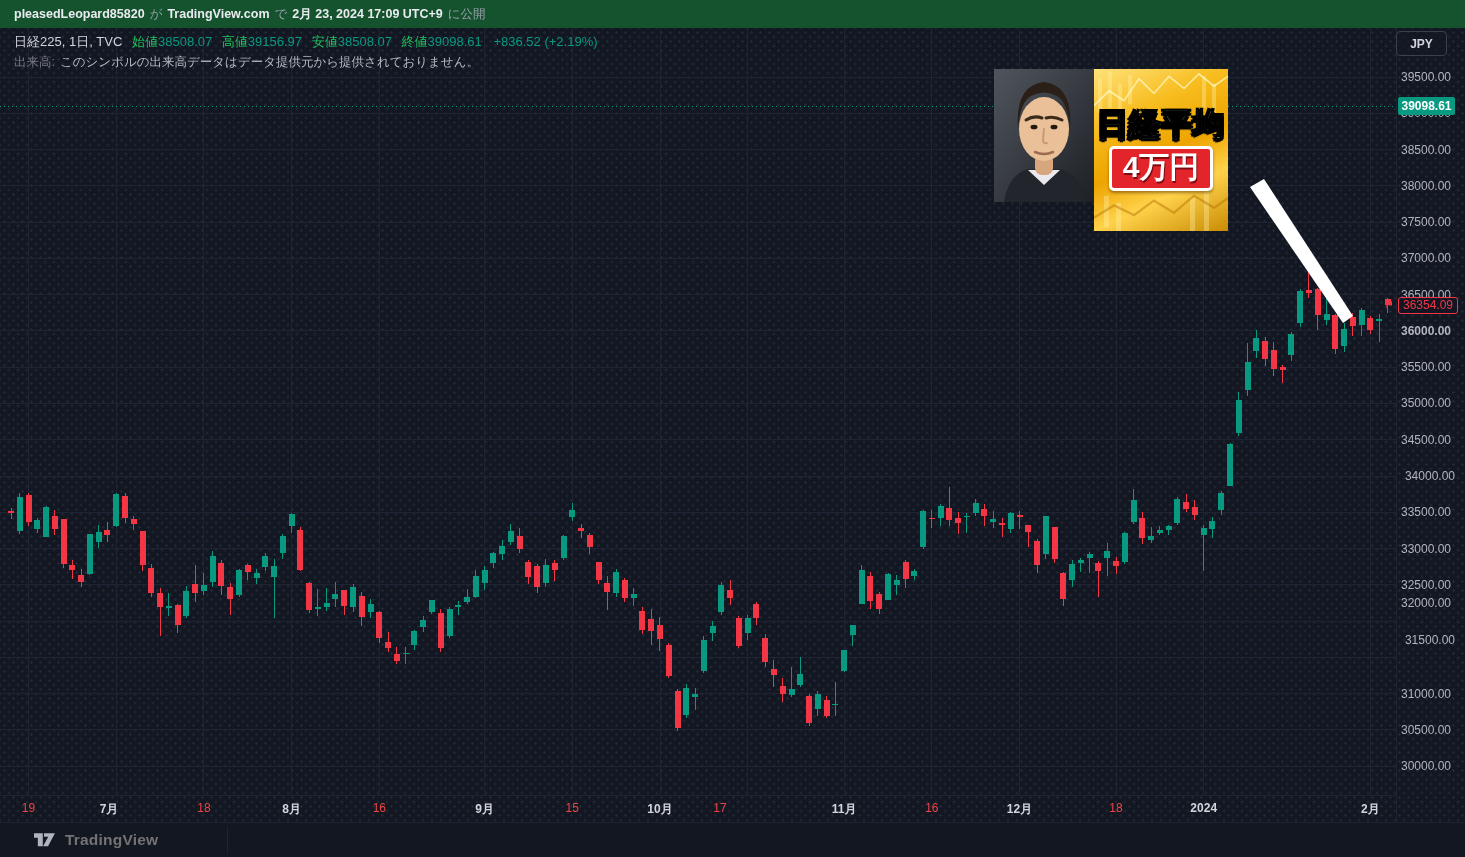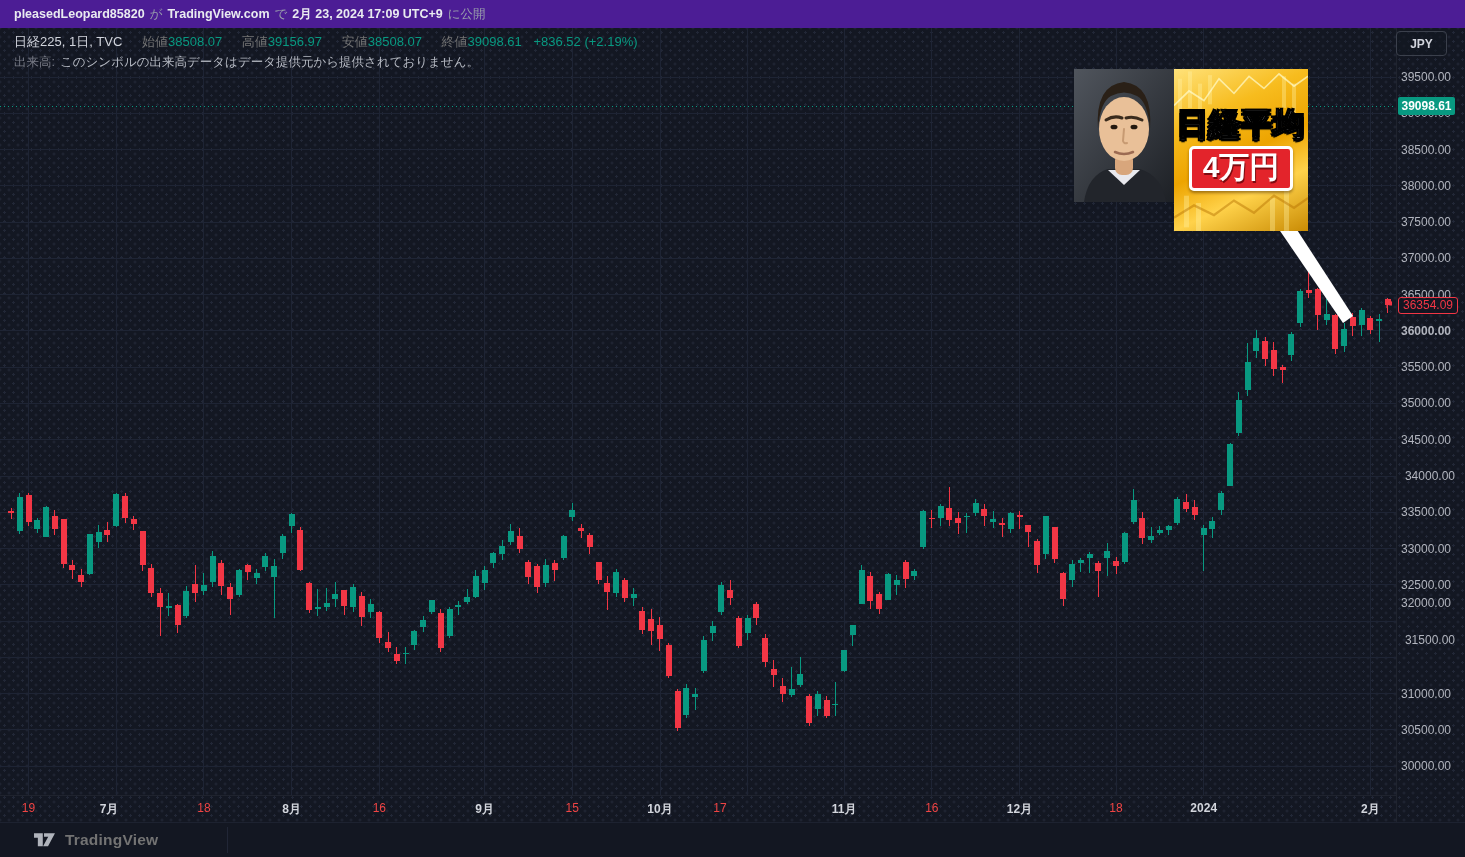--- a/index.html
+++ b/index.html
@@ -1,32 +1,32 @@
 <!DOCTYPE html>
 <html><head>
 <meta charset="utf-8">
 <style>
   html,body{margin:0;padding:0;background:#131722;}
   .stage{position:relative;width:1465px;height:857px;background:#131722;overflow:hidden;
          font-family:"Liberation Sans",sans-serif;-webkit-font-smoothing:antialiased;}
   
   .topbar{position:absolute;left:0;top:0;right:0;height:28px;line-height:28px;padding-left:14px;
-          font-size:12.5px;color:#9aa0ac;white-space:nowrap;z-index:7;background:#4c1d95;}
+          font-size:12.5px;color:#9aa0ac;white-space:nowrap;z-index:7;background:#14532d;}
   .topbar .strong{color:#e9ebf0;font-weight:700;}
   .topbar .particle{margin:0 5px;}
   
   .dots{position:absolute;left:0;top:28px;right:0;height:794px;z-index:1;
         background-image:radial-gradient(rgba(130,148,190,0.13) 1px,transparent 1.4px),
                          radial-gradient(rgba(130,148,190,0.13) 1px,transparent 1.4px);
         background-size:9px 9px;background-position:0 0,4.5px 4.5px;}
   .chart-svg{position:absolute;left:0;top:0;z-index:2;}
   
   .legend{position:absolute;left:14px;top:33px;z-index:6;white-space:nowrap;}
   .legend-line1{font-size:13px;color:#d1d4dc;}
-  .legend-line1 .lbl{color:#737373;margin-left:16px;}
+  .legend-line1 .lbl{color:#22c55e;margin-left:6px;}
   .legend-line1 .val{color:#089981;}
   .legend-line1 .chg{color:#089981;margin-left:8px;}
   .legend-line2{font-size:12.5px;margin-top:3px;}
   .legend-line2 .lbl{color:#787b86;}
   .legend-line2 .msg{color:#b6bac3;margin-left:5px;}
   
   .jpy-btn{position:absolute;left:1396px;top:31px;width:51px;height:25px;box-sizing:border-box;
            border:1px solid #3b404c;border-radius:4px;color:#d1d4dc;font-size:12px;font-weight:600;
            display:flex;align-items:center;justify-content:center;z-index:8;background:rgba(19,23,34,.6);}
   
@@ -45,21 +45,21 @@
              border-top:1px solid rgba(42,46,57,.55);}
   .ta-label{position:absolute;top:5px;transform:translateX(-50%);font-size:12px;color:#ef4444;white-space:nowrap;}
   .ta-label.month{color:#d2d5dc;font-weight:600;}
   
   .footer{position:absolute;left:0;top:822px;right:0;height:35px;background:#131722;z-index:9;
           border-top:1px solid #1d2230;display:flex;align-items:center;padding-left:33px;box-sizing:border-box;}
   .footer-brand{display:flex;align-items:center;}
   .footer-brand .brand-text{margin-left:9px;font-size:15.5px;font-weight:600;color:#737373;letter-spacing:.2px;}
   .footer-divider{position:absolute;left:227px;top:4px;bottom:4px;width:1px;background:#212636;}
   
-  .thumb{position:absolute;left:1074px;top:69px;width:234px;height:162px;display:flex;z-index:6;overflow:hidden;}
+  .thumb{position:absolute;left:994px;top:69px;width:234px;height:162px;display:flex;z-index:6;overflow:hidden;}
   .thumb-photo{width:100px;height:133px;flex:none;position:relative;}
   .thumb-gold{flex:1;position:relative;overflow:hidden;display:flex;flex-direction:column;
               align-items:center;justify-content:center;gap:6px;
               background:linear-gradient(155deg,#ffe27a 0%,#f7bc1e 28%,#eda400 52%,#ffd24a 72%,#c98b04 100%);}
   .gold-deco{position:absolute;inset:0;width:100%;height:100%;}
   .thumb-title{position:relative;z-index:2;font-size:31px;font-weight:900;color:#ffffff;line-height:1;
                letter-spacing:1px;-webkit-text-stroke:1.2px #000;
                text-shadow:-2px -2px 0 #000,2px -2px 0 #000,-2px 2px 0 #000,2px 2px 0 #000,0 3px 1px #000;}
   .thumb-price{position:relative;z-index:2;background:#e3242b;border:3px solid #ffffff;border-radius:5px;
                padding:1px 11px 3px;font-size:30px;font-weight:900;color:#ffffff;line-height:1.15;

